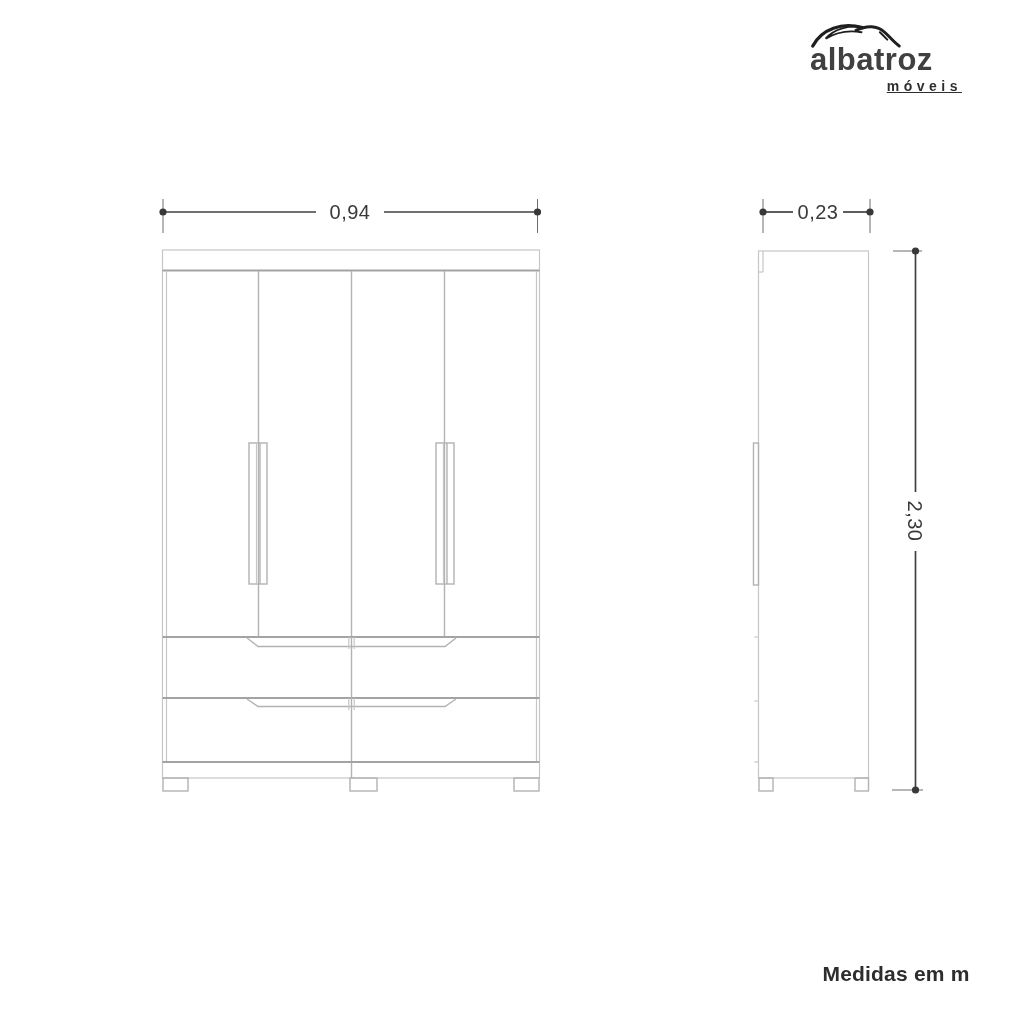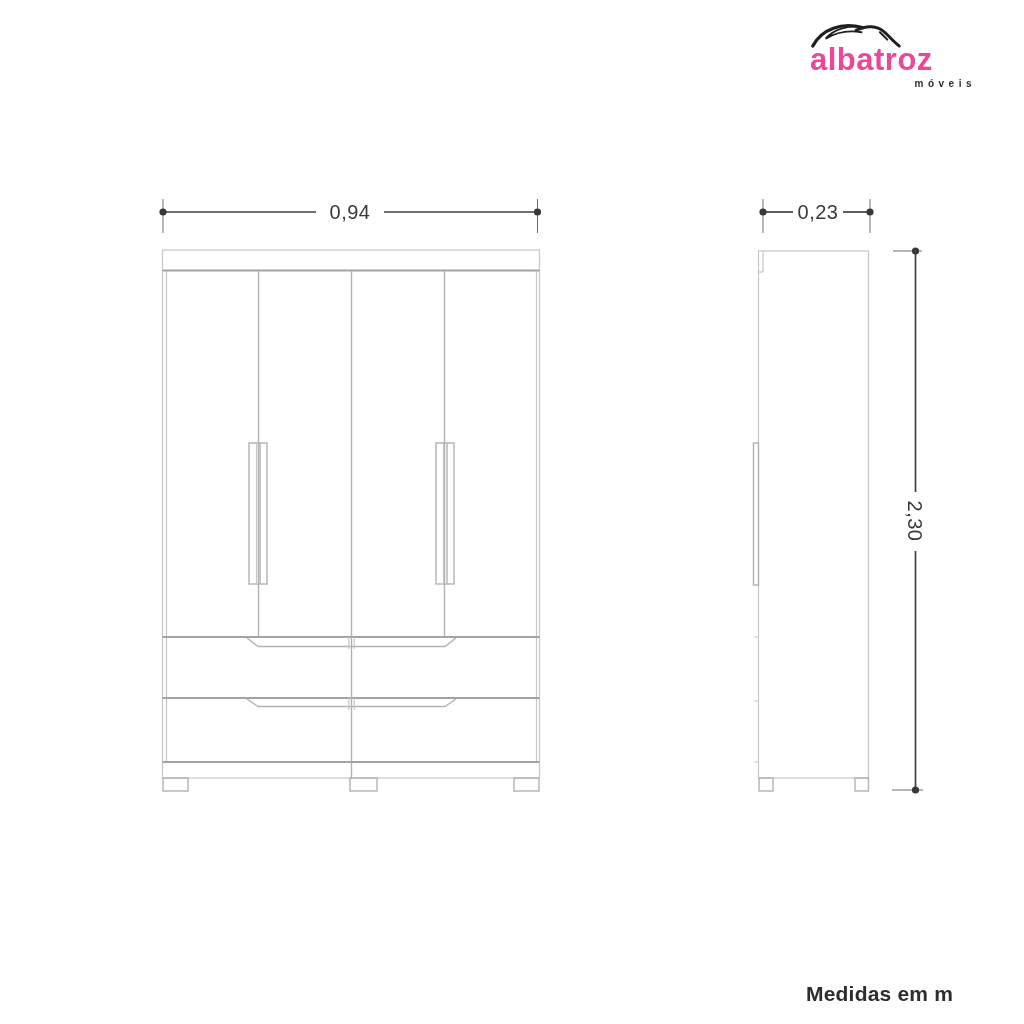--- a/index.html
+++ b/index.html
@@ -5,44 +5,44 @@
   html,body{margin:0;padding:0;background:#ffffff;}
   #canvas{
     position:relative;width:1024px;height:1024px;background:#ffffff;overflow:hidden;
     font-family:"Liberation Sans", sans-serif;
   }
   
   #logo{position:absolute;left:808px;top:18px;width:170px;height:75px;}
   #logo .bird{position:absolute;left:2px;top:3px;width:92px;height:28px;}
   #logo .brand{
     position:absolute;left:2px;top:26px;width:166px;
-    font-size:31px;font-weight:bold;letter-spacing:0.5px;color:#ec4899;line-height:1.05;
+    font-size:31px;font-weight:bold;letter-spacing:0.5px;color:#404040;line-height:1.05;
   }
   #logo .subtitle{
-    position:absolute;right:2px;top:60px;
-    font-size:10px;font-weight:bold;letter-spacing:4.5px;color:#2e2e2e;
+    position:absolute;right:16px;top:60px;
+    font-size:14px;font-weight:bold;letter-spacing:4.5px;color:#2e2e2e;text-decoration:underline;
   }
   
   #drawing{position:absolute;left:0;top:0;width:1024px;height:1024px;}
   .ln-light{stroke:#c6c6c6;stroke-width:1.2;fill:none;}
   .ln-med{stroke:#b2b2b2;stroke-width:1.4;fill:none;}
   .ln-dark{stroke:#a3a3a3;stroke-width:2;fill:none;}
   .dim{stroke:#404040;stroke-width:1.7;fill:none;}
   .tick{stroke:#6e6e6e;stroke-width:1;fill:none;}
   .dot{fill:#383838;stroke:none;}
   
   .dim-label{
     position:absolute;width:80px;height:26px;line-height:26px;text-align:center;
     font-size:20px;color:#3a3a3a;letter-spacing:0.5px;
   }
   #dim-height-label{transform:rotate(90deg);}
   
   #footer-note{
-    position:absolute;left:806px;top:962px;width:180px;text-align:left;
-    font-size:21px;font-weight:600;color:#2d2d2d;letter-spacing:0.2px;margin-top:20px;
+    position:absolute;left:806px;top:962px;width:180px;text-align:center;
+    font-size:21px;font-weight:600;color:#2d2d2d;letter-spacing:0.2px;
   }
 </style>
 </head>
 <body>
 
 <div id="canvas">
 
   <div id="logo">
     <svg class="bird" viewBox="0 0 100 30" preserveAspectRatio="xMidYMid meet">
       <path d="M 3 27 C 13 8 35 1 57 7" stroke="#1f1f1f" stroke-width="3.6" fill="none" stroke-linecap="round"></path>

